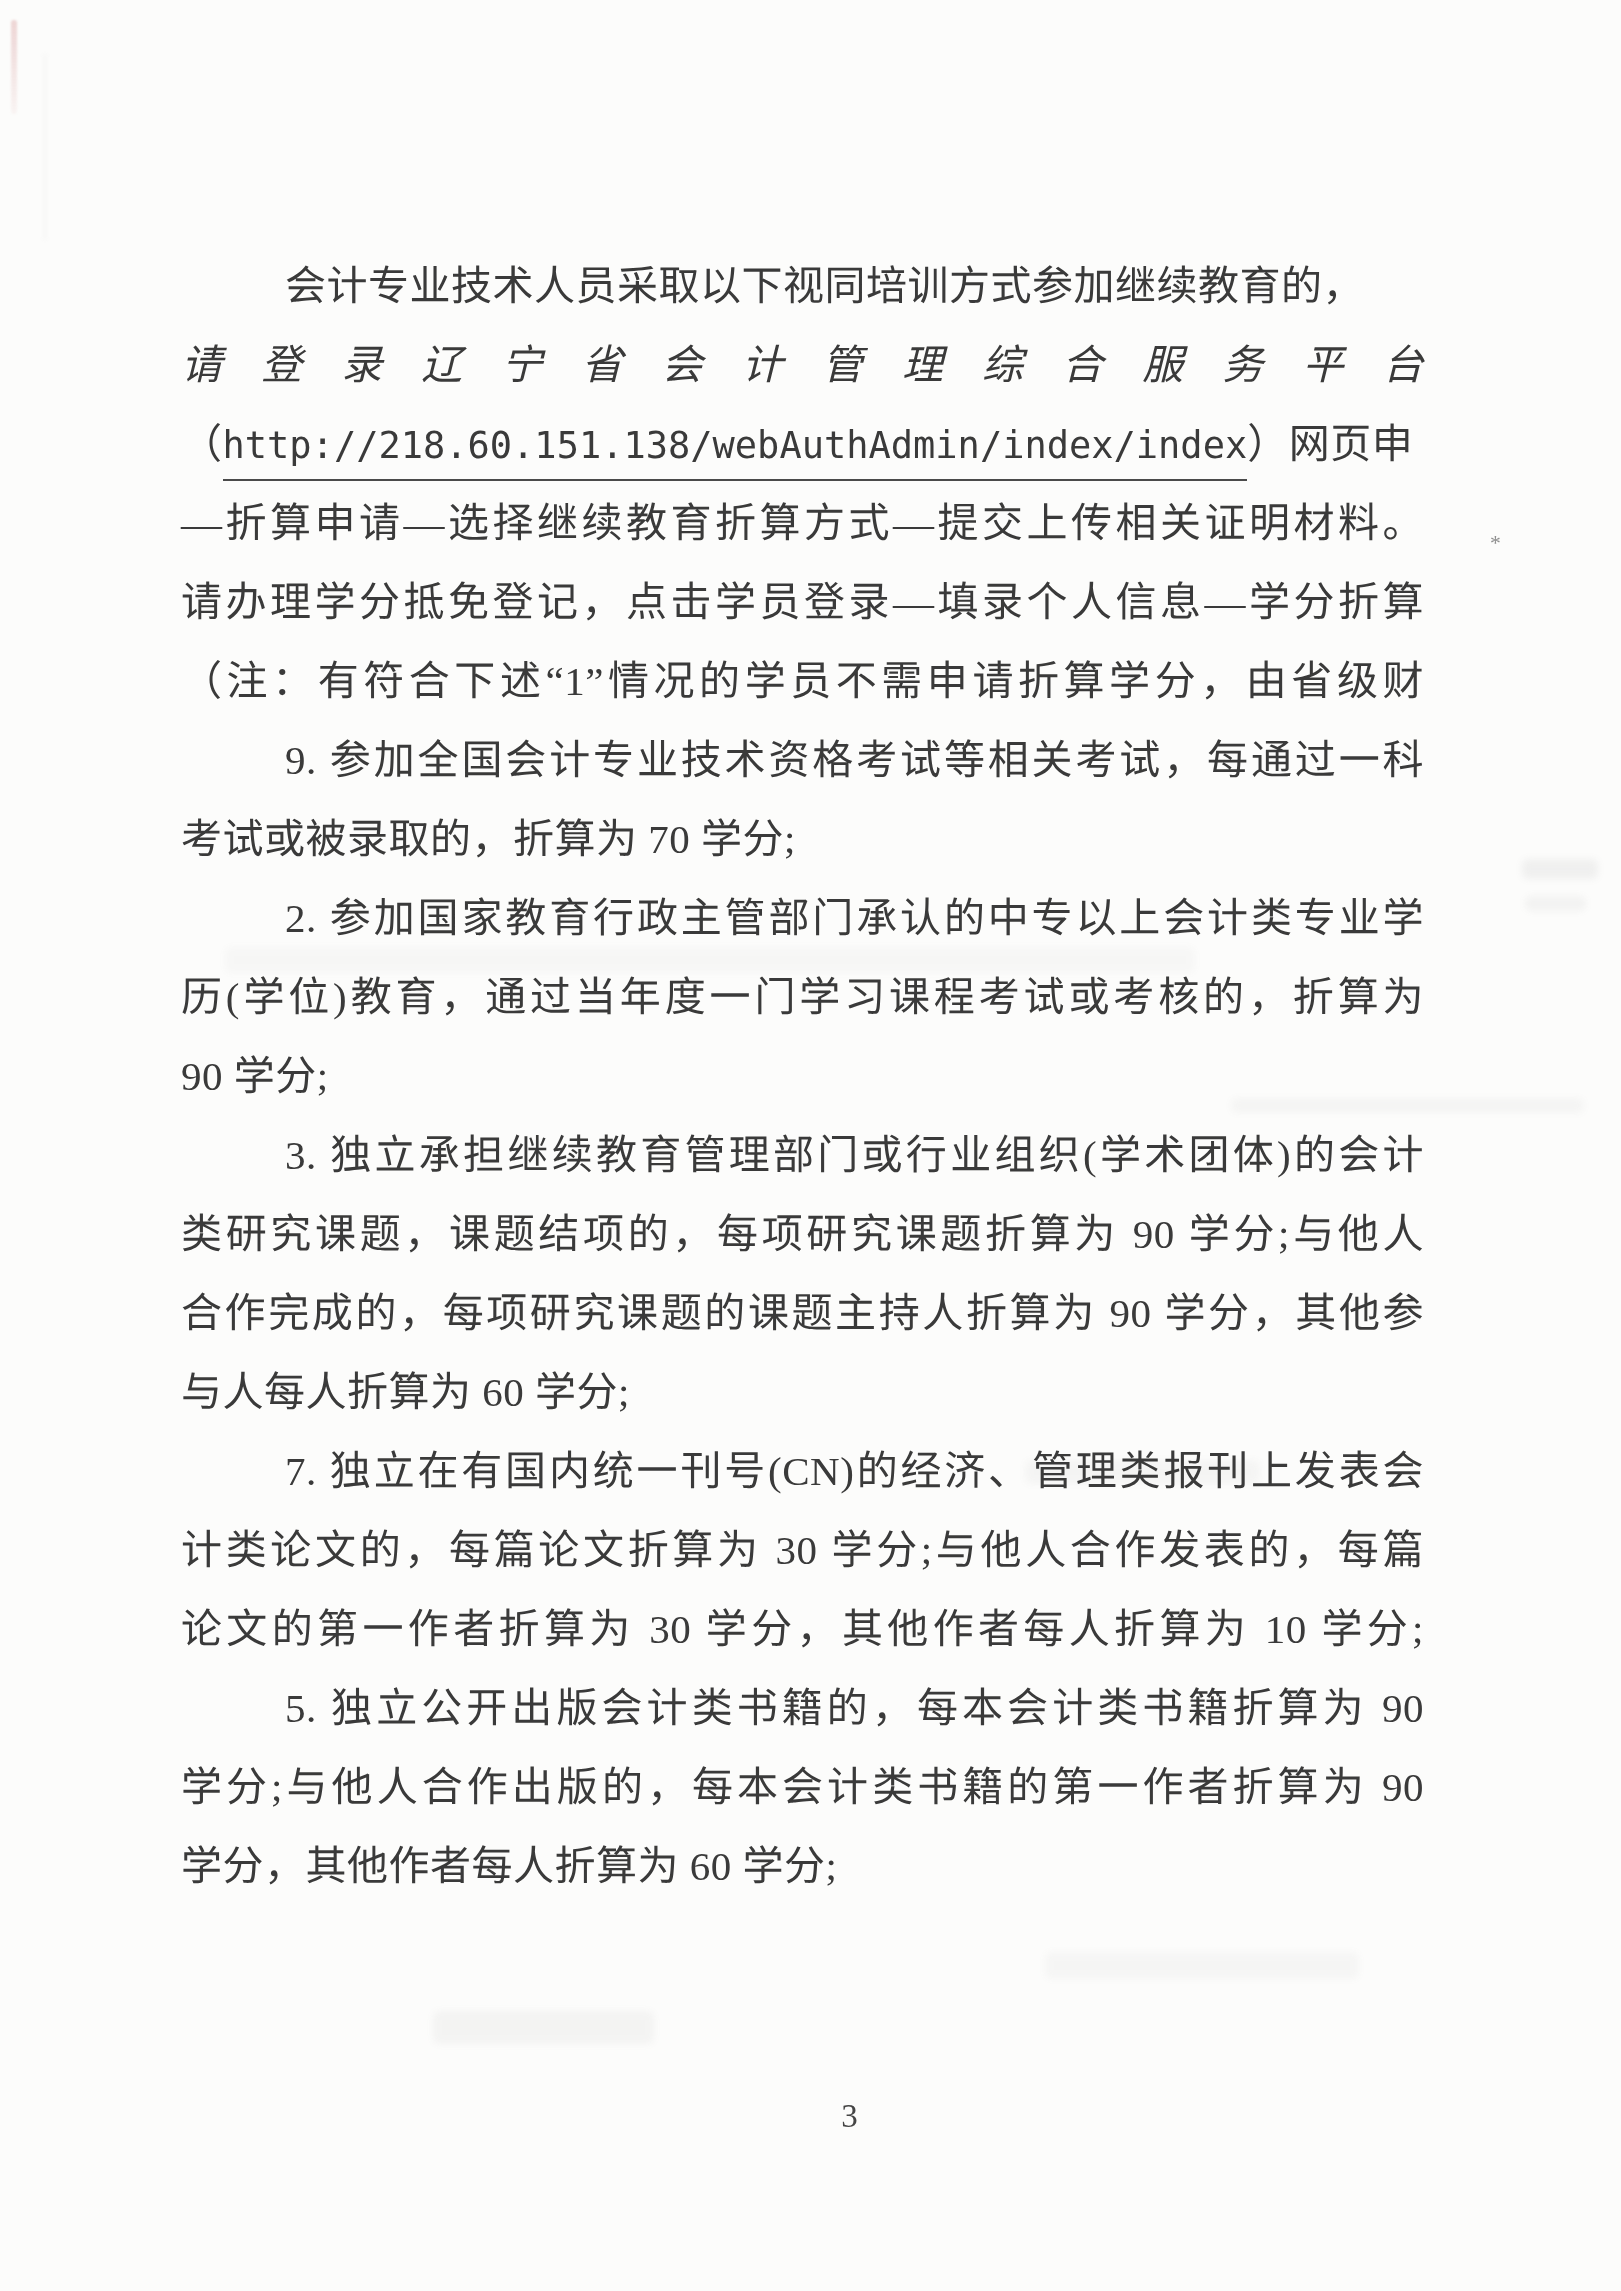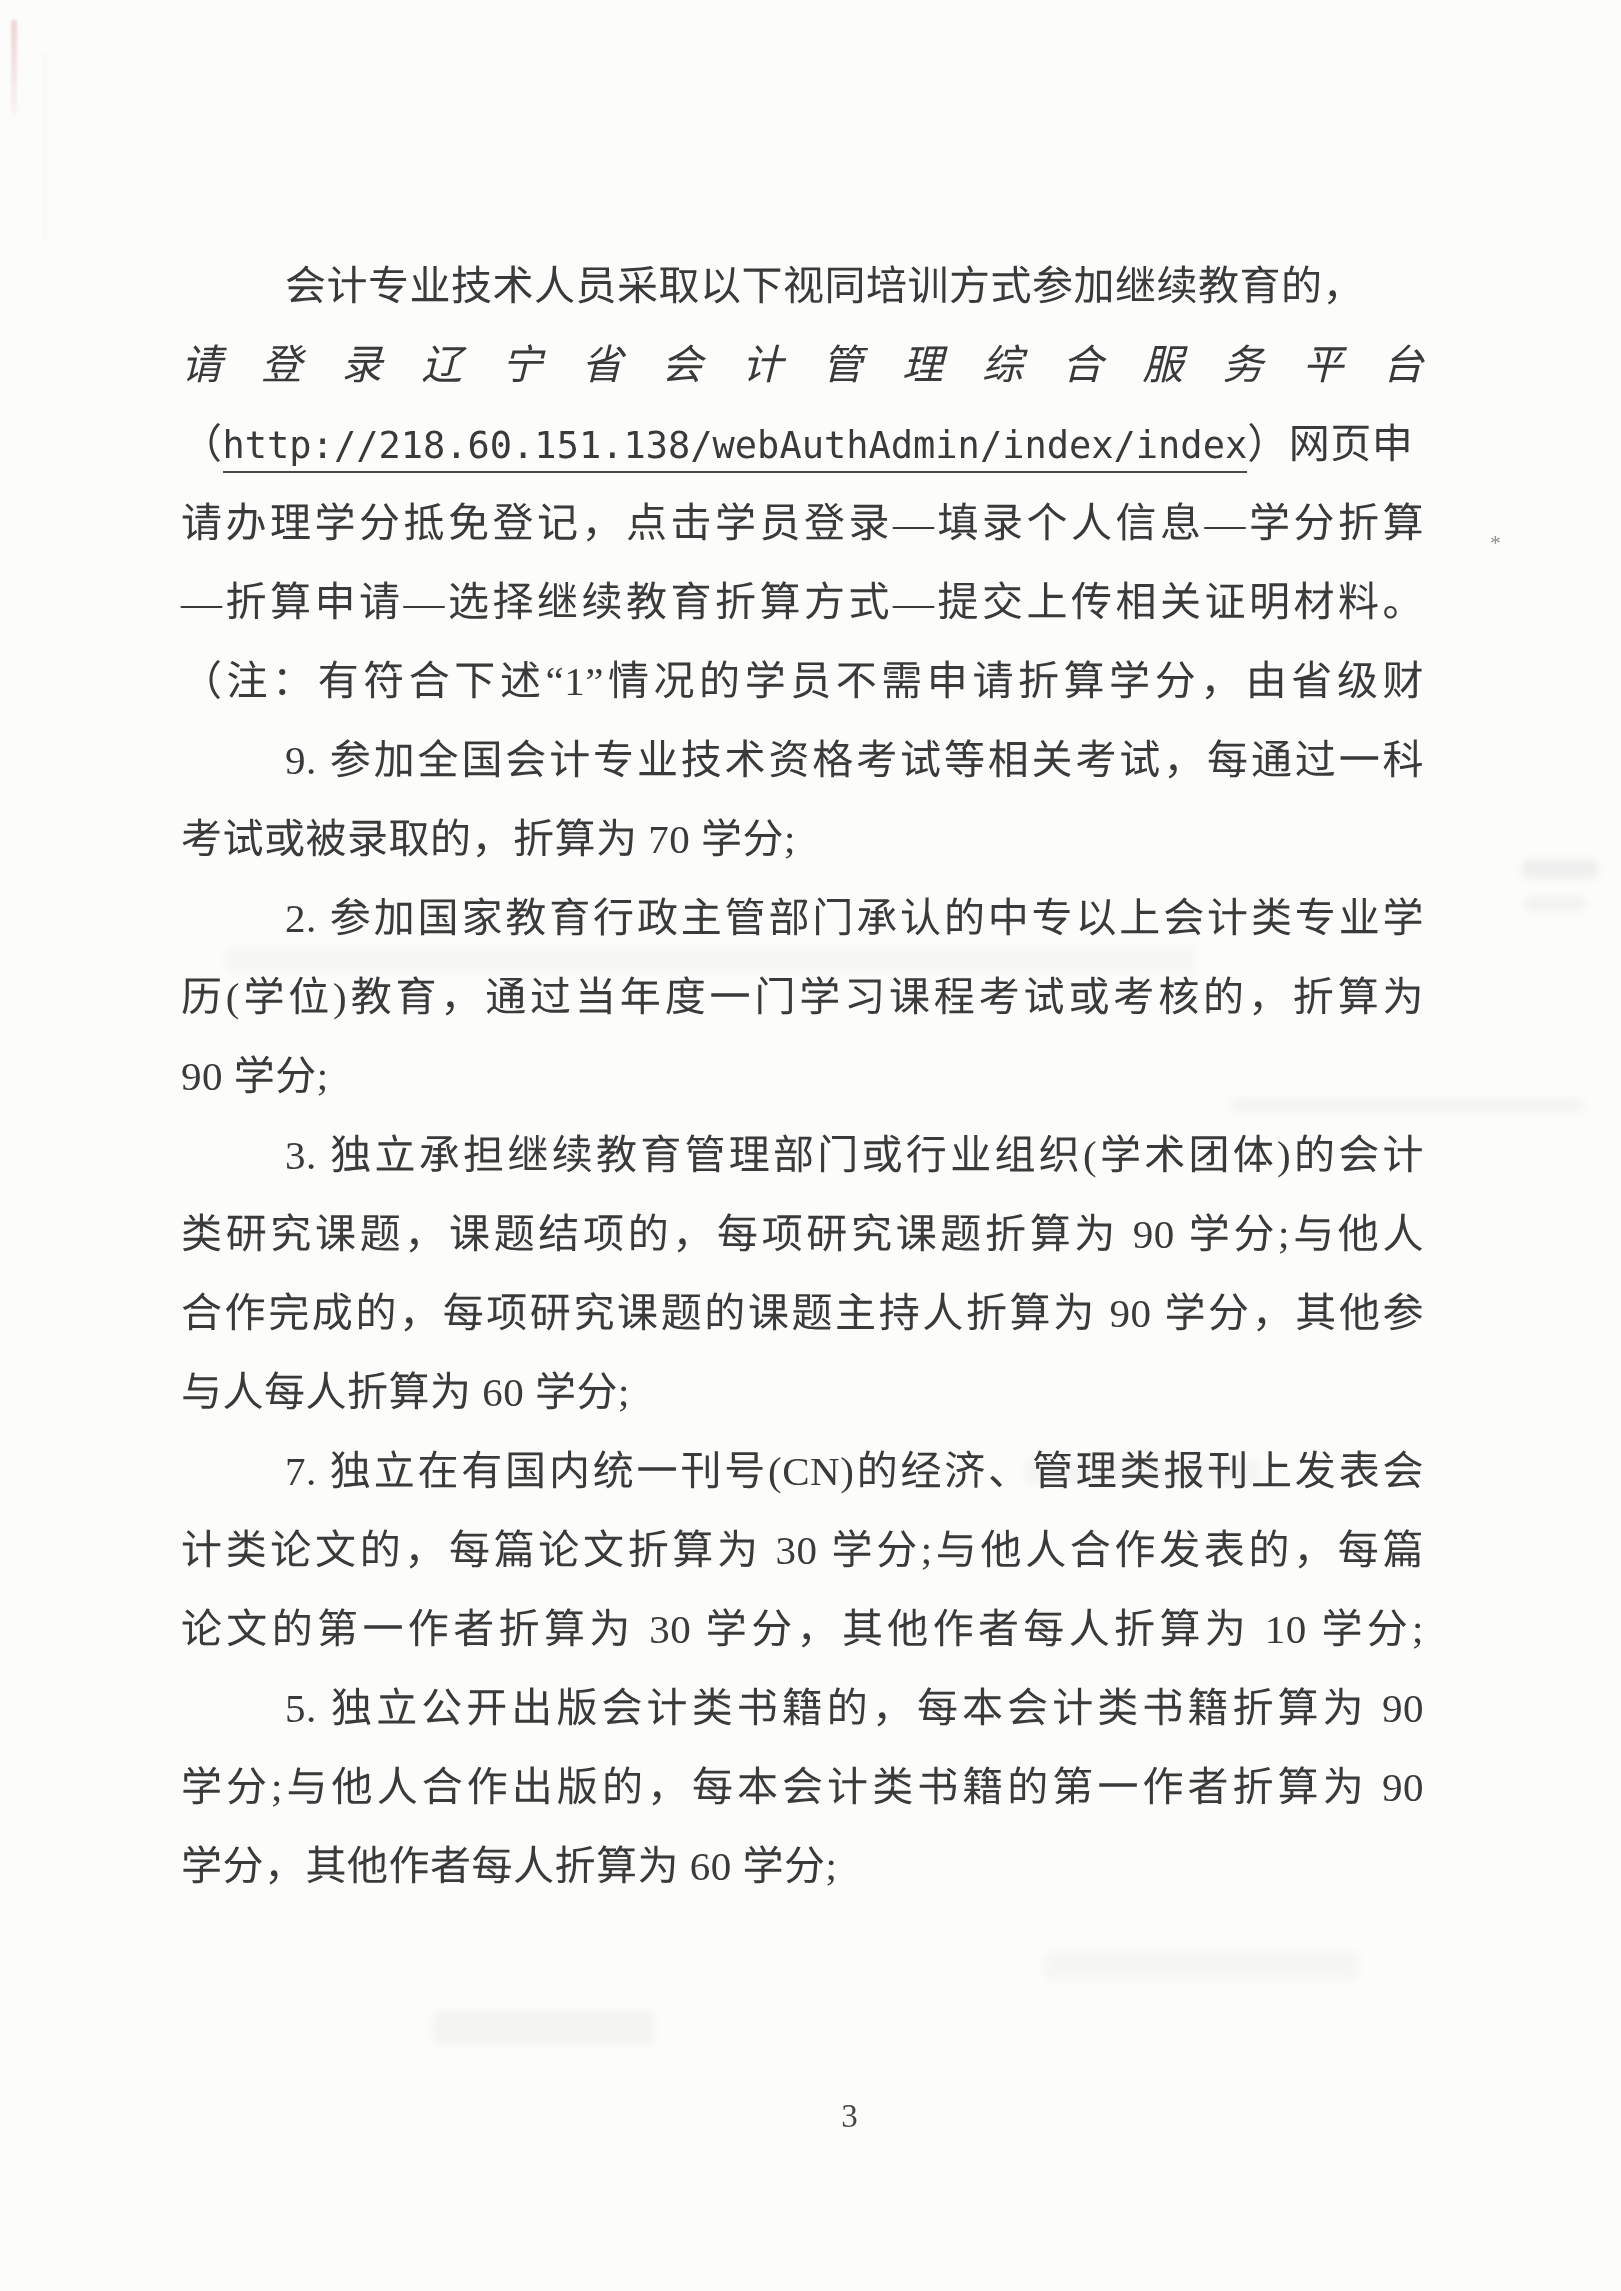--- a/index.html
+++ b/index.html
@@ -47,21 +47,21 @@
     text-justify: inter-character;
     font-style: italic;
   }
   
   .url-line { text-align: left; }
   .url-mono {
     font-family: "DejaVu Sans Mono", "Liberation Mono", monospace;
     font-size: 37px;
     letter-spacing: 0px;
     border-bottom: 2.9px solid #4a4a4a;
-    padding-bottom: 4px;
+    padding-bottom: 12px;
   }
   .page-number {
     position: absolute;
     left: 828px;
     top: 2098px;
     width: 43px;
     text-align: center;
     font-size: 33px;
     color: #454545;
     font-family: "Liberation Serif", "DejaVu Serif", serif;
@@ -111,22 +111,22 @@
 <div class="smudge s4"></div>
 <div class="smudge s5"></div>
 <div class="smudge s6"></div>
 <div class="smudge s7"></div>
 <div class="ink-speck">*</div>
 
 <div class="text-block">
   <div class="line indent">会计专业技术人员采取以下视同培训方式参加继续教育的，</div>
   <div class="line spread">请登录辽宁省会计管理综合服务平台</div>
   <div class="line url-line"><span>（</span><span class="url-mono">http://218.60.151.138/webAuthAdmin/index/index</span><span>）网页申</span></div>
+  <div class="line jl">—折算申请—选择继续教育折算方式—提交上传相关证明材料。</div>
   <div class="line jl">请办理学分抵免登记，点击学员登录—填录个人信息—学分折算</div>
-  <div class="line jl">—折算申请—选择继续教育折算方式—提交上传相关证明材料。</div>
   <div class="line jl">（注：有符合下述“1”情况的学员不需申请折算学分，由省级财</div>
   <div class="line indent jl">9. 参加全国会计专业技术资格考试等相关考试，每通过一科</div>
   <div class="line">考试或被录取的，折算为 70 学分;</div>
   <div class="line indent jl">2. 参加国家教育行政主管部门承认的中专以上会计类专业学</div>
   <div class="line jl">历(学位)教育，通过当年度一门学习课程考试或考核的，折算为</div>
   <div class="line">90 学分;</div>
   <div class="line indent jl">3. 独立承担继续教育管理部门或行业组织(学术团体)的会计</div>
   <div class="line jl">类研究课题，课题结项的，每项研究课题折算为 90 学分;与他人</div>
   <div class="line jl">合作完成的，每项研究课题的课题主持人折算为 90 学分，其他参</div>
   <div class="line">与人每人折算为 60 学分;</div>

